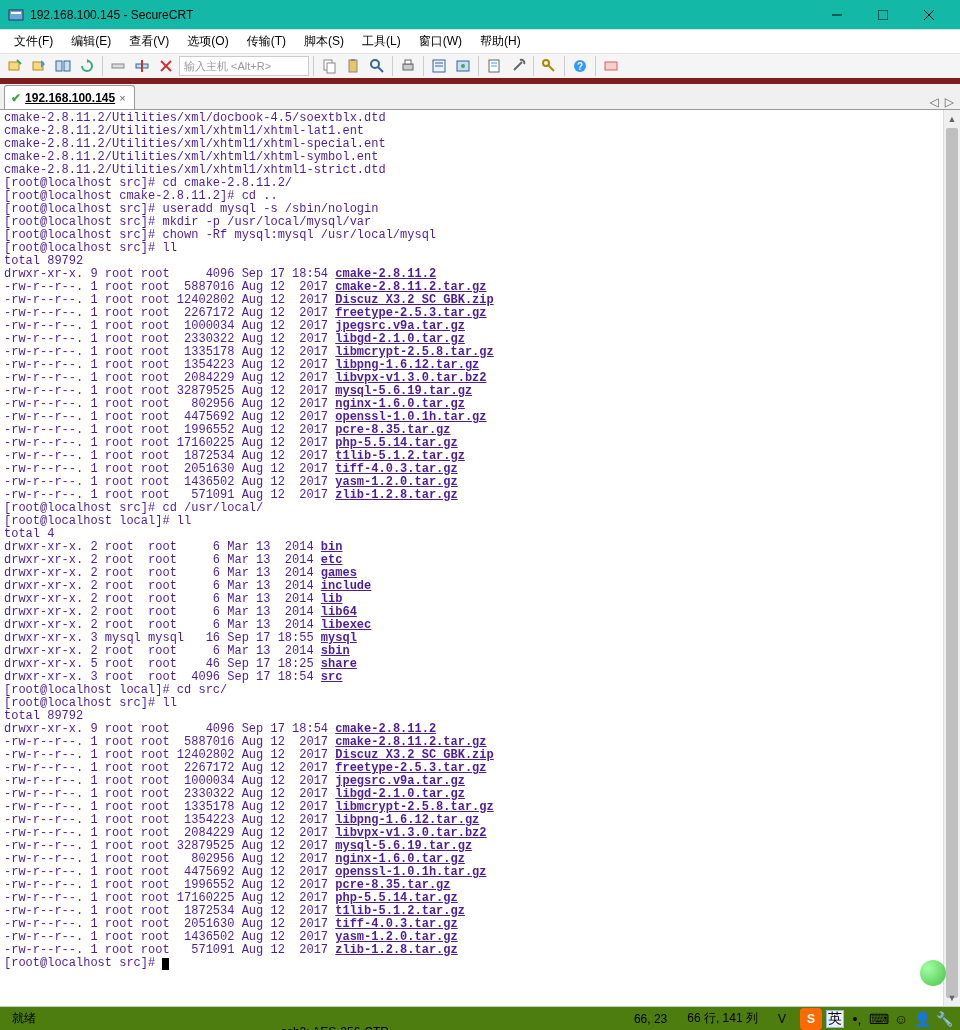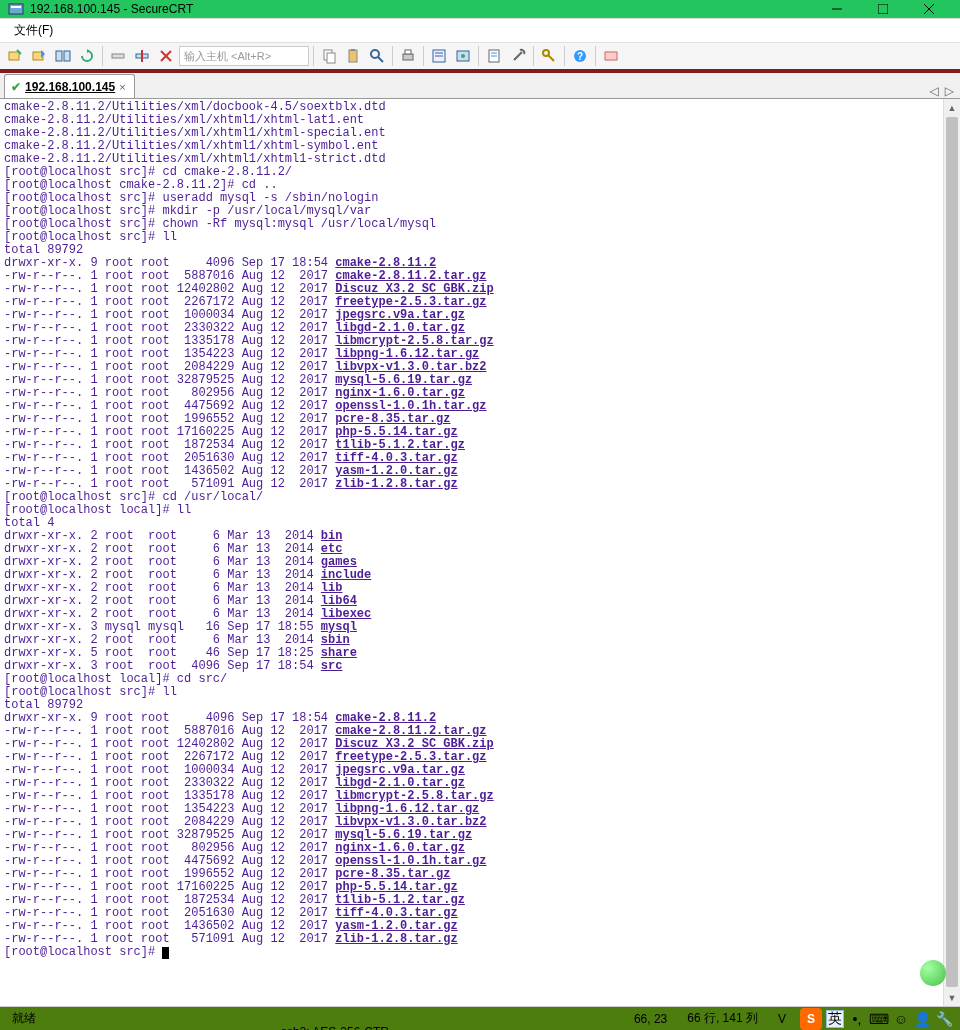--- a/index.html
+++ b/index.html
@@ -1,24 +1,24 @@
 <!DOCTYPE html>
 <html><head>
 <meta charset="utf-8">
 <style>
 * { margin: 0; padding: 0; box-sizing: border-box; }
 body { font-family: "Segoe UI", Tahoma, sans-serif; font-size: 12px; background: #f0f0f0; width: 960px; height: 1030px; overflow: hidden; display: flex; flex-direction: column; }
-.titlebar { height: 19px; background: #22c55e; display: flex; align-items: center; padding: 0 8px; border-bottom: 1px solid #ddd; }
+.titlebar { height: 30px; background: #14b8a6; display: flex; align-items: center; padding: 0 8px; border-bottom: 1px solid #ddd; }
 .titlebar .icon { width: 16px; height: 16px; margin-right: 6px; display: inline-flex; align-items: center; justify-content: center; }
 .titlebar .title { flex: 1; font-size: 12px; }
 .winbtns { display: flex; gap: 0; }
 .winbtn { width: 46px; height: 30px; display: flex; align-items: center; justify-content: center; cursor: pointer; }
-.menubar { height: 24px; background: #fff; display: flex; padding: 0 6px; gap: 2px; border-bottom: 1px solid #e0e0e0; flex-direction: column; }
+.menubar { height: 24px; background: #fff; display: flex; align-items: center; padding: 0 6px; gap: 2px; border-bottom: 1px solid #e0e0e0; }
 .menuitem { padding: 3px 8px; cursor: pointer; font-size: 12px; }
-.toolbar { height: 30px; background: #f5f5f5; display: flex; align-items: center; padding: 0 4px; gap: 2px; border-bottom: 4px solid #7f1d1d; }
+.toolbar { height: 30px; background: #f5f5f5; display: flex; align-items: center; padding: 0 4px; gap: 2px; border-bottom: 6px solid #7f1d1d; }
 .tbbtn { width: 22px; height: 22px; display: flex; align-items: center; justify-content: center; cursor: pointer; border: 1px solid transparent; }
 .tbsep { width: 1px; height: 20px; background: #ccc; margin: 0 2px; }
 .hostinput { color: #999; font-size: 11px; padding: 0 4px; border: 1px solid #ccc; height: 20px; line-height: 18px; min-width: 130px; background: #fff; }
 .tabbar { height: 26px; background: #f0f0f0; display: flex; align-items: flex-end; padding: 0 4px; border-bottom: 1px solid #999; position: relative; }
 .tab { height: 24px; background: #fff; border: 1px solid #999; border-bottom: none; padding: 0 8px 0 6px; display: flex; align-items: center; gap: 4px; font-size: 12px; border-radius: 3px 3px 0 0; }
 .tab .check { color: #3a3; font-weight: bold; }
 .tab .tabname { font-weight: bold; text-decoration: underline; }
 .tab .tabclose { cursor: pointer; color: #666; font-size: 11px; }
 .tabnav { position: absolute; right: 6px; display: flex; gap: 6px; color: #666; }
 .tabnav span { cursor: pointer; }

